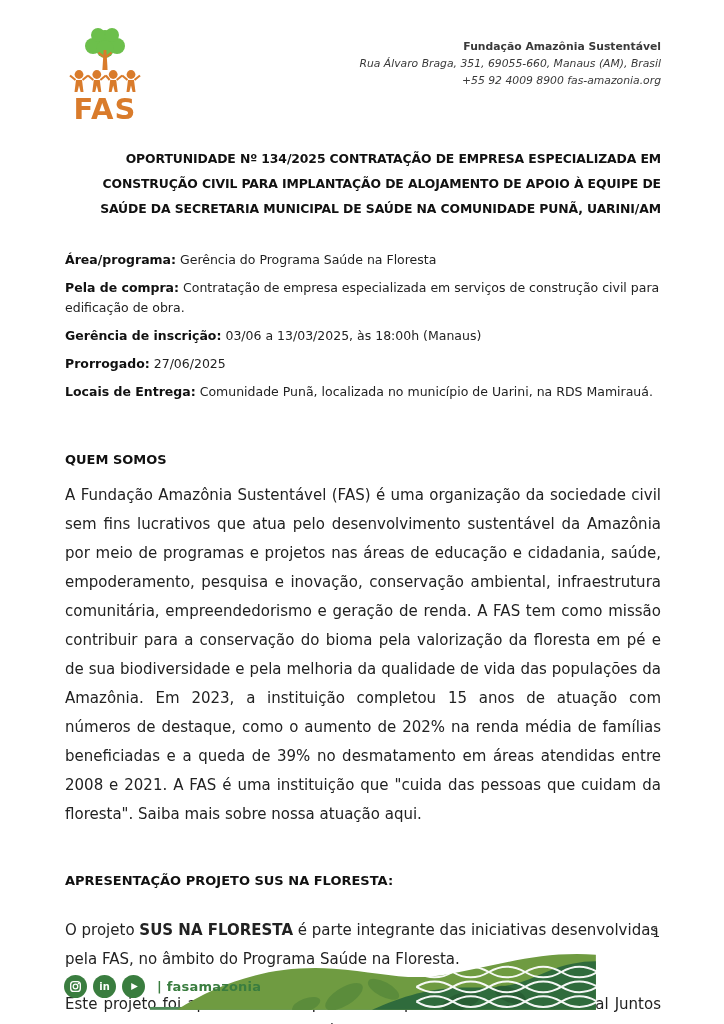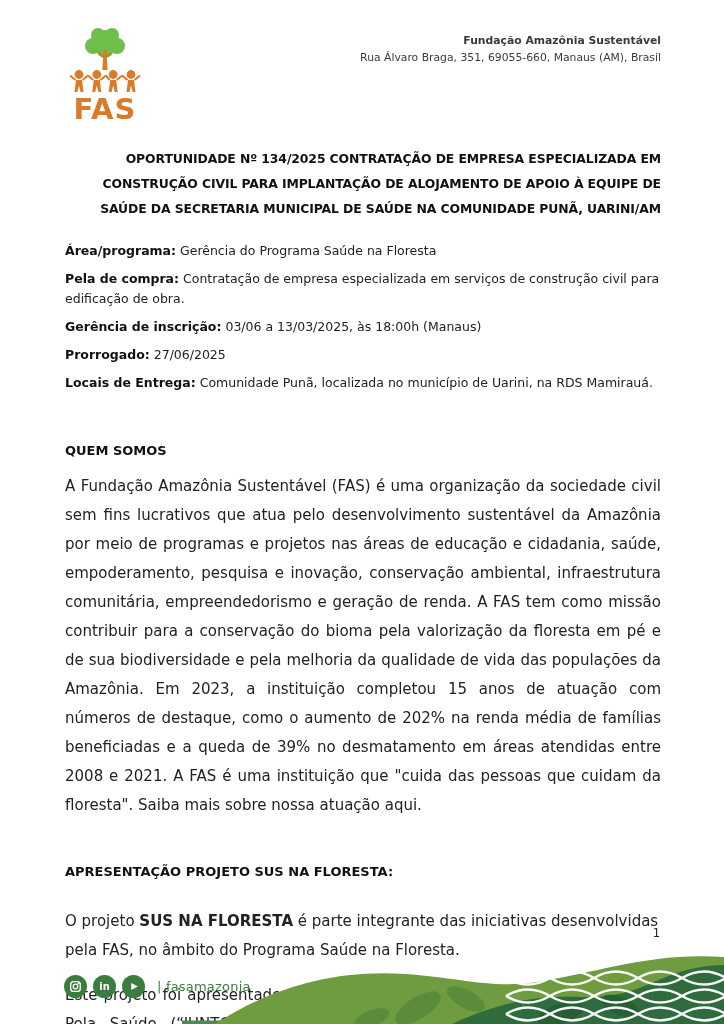--- a/index.html
+++ b/index.html
@@ -11,57 +11,57 @@
     background:#ffffff;
     font-family:"DejaVu Sans","Liberation Sans",sans-serif;
     color:#222222;
     overflow:hidden;
   }
   .content { padding:0 63px 0 65px; }
 
   
   .header { display:flex; justify-content:space-between; align-items:flex-start; padding-top:26px; }
   .logo { width:80px; flex:0 0 auto; }
-  .address-block { text-align:right; font-size:10.8px; line-height:17px; color:#3a3a3a; margin-top:6px; }
+  .address-block { text-align:right; font-size:10.8px; line-height:17px; color:#3a3a3a; margin-top:12px; }
   .address-block .org { font-weight:600; font-style:normal; }
-  .address-block .line { }
+  .address-block .line { font-style:italic; }
 
   
   .doc-title {
     margin-top:24px;
     text-align:right;
     font-weight:bold;
     font-size:12.4px;
     letter-spacing:-0.1px;
     line-height:25px;
     color:#111;
   }
 
   
-  .meta { margin-top:20px; font-size:12.5px; }
+  .meta { margin-top:29px; font-size:12.5px; }
   .meta p { line-height:20px; margin-bottom:8px; }
   .meta .lbl { font-weight:bold; color:#111; }
 
   
   .sec-heading { margin-top:50px; font-weight:bold; font-size:13px; color:#111; }
   .sec-heading.second { margin-top:44px; }
   .body-par { margin-top:14px; font-size:15px; line-height:29px; text-align:justify; }
   .body-par.p1 { margin-top:28px; text-align:left; }
   .body-par.p2 { margin-top:16px; }
   .inline-bold { font-weight:bold; }
 
   
   .page-number { position:absolute; right:64px; top:926px; font-size:11.5px; color:#222; }
 
   
-  .footer { position:absolute; left:0; bottom:0; width:724px; height:80px; }
+  .footer { position:absolute; left:0; bottom:0; width:596px; height:80px; }
   .footer svg.waves { position:absolute; inset:0; display:block; }
   .social { position:absolute; left:64px; bottom:26px; display:flex; align-items:center; gap:6px; }
   .social .sicon { width:23px; height:23px; display:block; cursor:pointer; }
-  .social .handle { margin-left:6px; font-size:13px; font-weight:normal; color:#3a7d3f; letter-spacing:0.2px; cursor:pointer; }
+  .social .handle { margin-left:6px; font-size:13px; font-weight:bold; color:#3a7d3f; letter-spacing:0.2px; cursor:pointer; }
 </style>
 </head>
 <body>
 
 <div class="page">
 
   <div class="content">
     <div class="header">
 
       <svg class="logo" viewBox="0 0 80 96" xmlns="http://www.w3.org/2000/svg" aria-hidden="true">
@@ -103,20 +103,21 @@
             <path d="M61.5 66 L63 54 L69 54 L70.5 66 L67.6 66 L66 59.5 L64.4 66 Z"></path>
           </g>
         </g>
 
         <text x="40" y="93" text-anchor="middle" font-family="DejaVu Sans, Liberation Sans, sans-serif" font-size="29" font-weight="bold" fill="#D97B2B" letter-spacing="1">FAS</text>
       </svg>
 
       <div class="address-block">
         <div class="org">Fundação Amazônia Sustentável</div>
         <div class="line">Rua Álvaro Braga, 351, 69055-660, Manaus (AM), Brasil</div>
+        <div class="line">+55 92 4009 8900   fas-amazonia.org</div>
       </div>
     </div>
 
     <h1 class="doc-title">OPORTUNIDADE Nº 134/2025 CONTRATAÇÃO DE EMPRESA ESPECIALIZADA EM CONSTRUÇÃO CIVIL PARA IMPLANTAÇÃO DE ALOJAMENTO DE APOIO À EQUIPE DE SAÚDE DA SECRETARIA MUNICIPAL DE SAÚDE NA COMUNIDADE PUNÃ, UARINI/AM</h1>
 
     <div class="meta">
       <p>
         <span class="lbl">Área/programa:</span>
         <span>Gerência do Programa Saúde na Floresta</span>
       </p>

